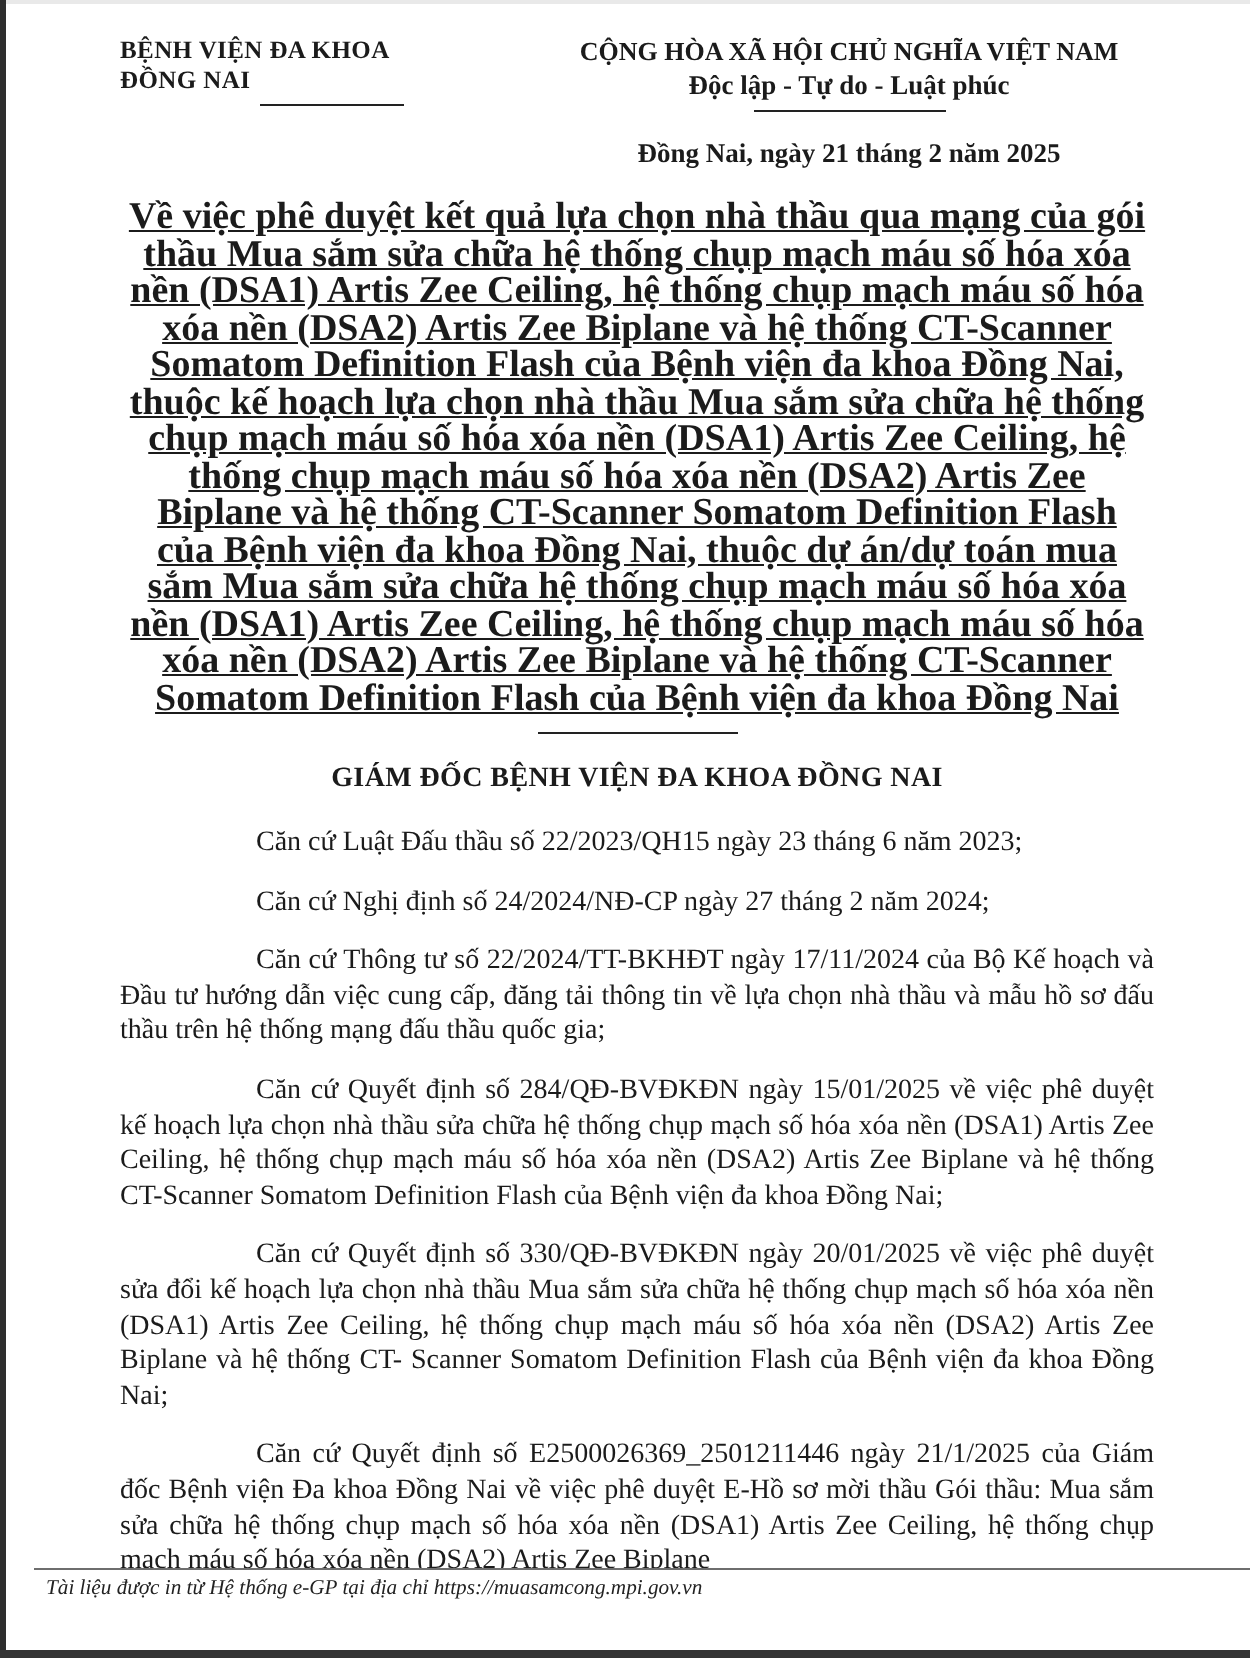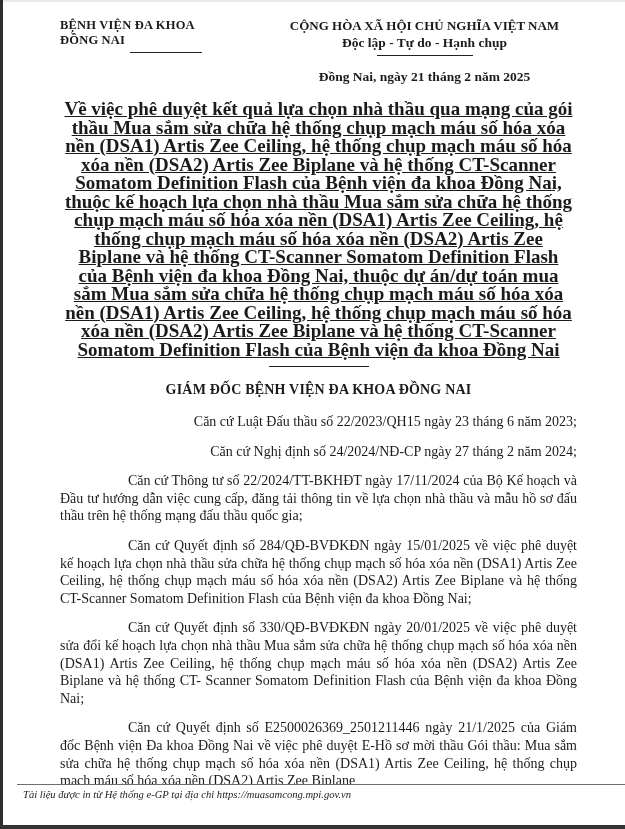--- a/index.html
+++ b/index.html
@@ -61,21 +61,21 @@
   .authority {
     text-align:center; font-weight:bold; font-size:14px;
     margin-top:15px; margin-bottom:15px; letter-spacing:.2px;
   }
   
   .body-text p {
     font-size:14px; line-height:17.6px;
     text-align:justify; text-indent:68px;
     margin:0 0 12px 0;
   }
-  .body-text p.single { text-align:right; }
+  .body-text p.single { text-align:left; }
   
   .print-footer {
     position:absolute; left:17px; bottom:4px; width:625px;
     border-top:1.6px solid #6e6e6e;
     box-sizing:border-box;
     padding:4px 10px 25px 6px;
     font-style:italic; font-size:10.6px; color:#222;
     background:#fff;
   }
 </style>
@@ -88,21 +88,21 @@
 <div class="page">
 
   <div class="nat-header">
     <div class="nat-left">
       <div class="org-line1">BỆNH VIỆN ĐA KHOA</div>
       <div class="org-line2">ĐỒNG NAI</div>
       <hr class="hr-short">
     </div>
     <div class="nat-right">
       <div class="motto-line1">CỘNG HÒA XÃ HỘI CHỦ NGHĨA VIỆT NAM</div>
-      <div class="motto-line2">Độc lập - Tự do - Hạnh chụp</div>
+      <div class="motto-line2">Độc lập - Tự do - Luật phúc</div>
       <hr class="hr-short wide">
       <div class="place-date">Đồng Nai, ngày 21 tháng 2 năm 2025</div>
     </div>
   </div>
 
   <div class="title-block">
     <div class="decision-subject">Về việc phê duyệt kết quả lựa chọn nhà thầu qua mạng của gói thầu Mua sắm sửa chữa hệ thống chụp mạch máu số hóa xóa nền (DSA1) Artis Zee Ceiling, hệ thống chụp mạch máu số hóa xóa nền (DSA2) Artis Zee Biplane và hệ thống CT-Scanner Somatom Definition Flash của Bệnh viện đa khoa Đồng Nai, thuộc kế hoạch lựa chọn nhà thầu Mua sắm sửa chữa hệ thống chụp mạch máu số hóa xóa nền (DSA1) Artis Zee Ceiling, hệ thống chụp mạch máu số hóa xóa nền (DSA2) Artis Zee Biplane và hệ thống CT-Scanner Somatom Definition Flash của Bệnh viện đa khoa Đồng Nai, thuộc dự án/dự toán mua sắm Mua sắm sửa chữa hệ thống chụp mạch máu số hóa xóa nền (DSA1) Artis Zee Ceiling, hệ thống chụp mạch máu số hóa xóa nền (DSA2) Artis Zee Biplane và hệ thống CT-Scanner Somatom Definition Flash của Bệnh viện đa khoa Đồng Nai</div>
     <hr class="title-rule">
   </div>
 

